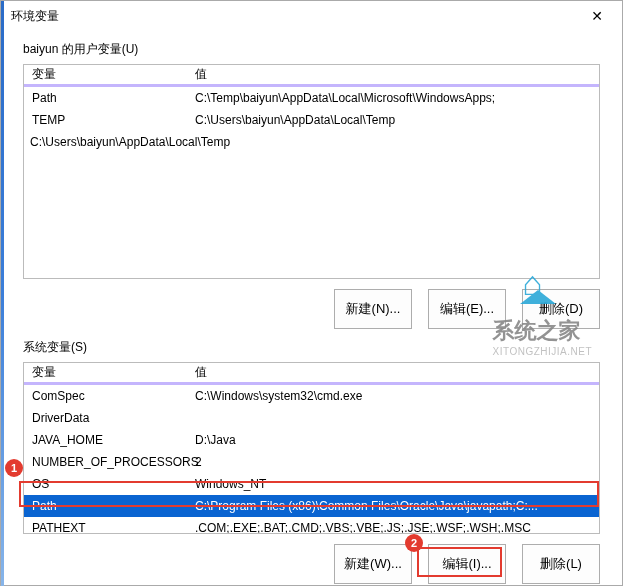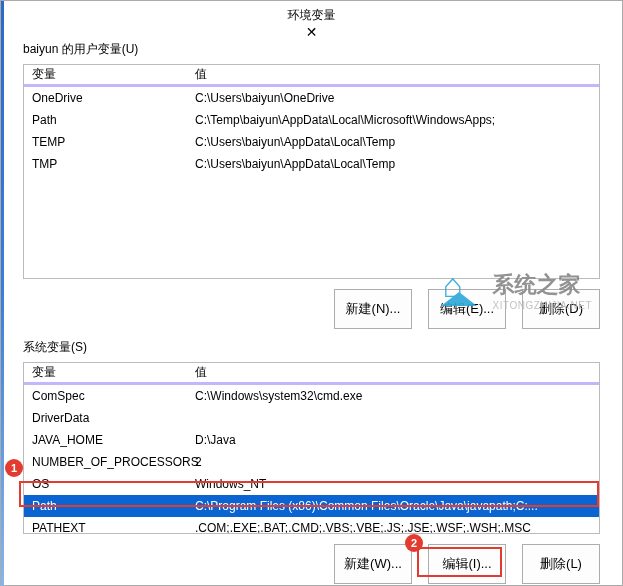--- a/index.html
+++ b/index.html
@@ -18,21 +18,20 @@
       width: 623px;
       height: 586px;
       position: relative;
     }
     .titlebar {
       display: flex;
       justify-content: space-between;
       align-items: center;
       padding: 6px 10px;
       height: 30px;
-      flex-direction: column;
     }
     .titlebar .title { font-size: 12px; }
     .close-btn {
       width: 30px;
       height: 24px;
       display: flex;
       align-items: center;
       justify-content: center;
       font-size: 14px;
       cursor: pointer;
@@ -93,20 +92,21 @@
       position: absolute;
       right: 30px;
       top: 269px;
       display: flex;
       align-items: center;
       gap: 8px;
       opacity: 0.9;
       color: #aaa;
       pointer-events: none;
       z-index: 0;
+      flex-direction: column;
     }
     .watermark .logo {
       width: 44px;
       height: 38px;
       position: relative;
     }
     .watermark .logo::before {
       content: '';
       position: absolute;
       left: 0;
@@ -168,33 +168,28 @@
   </div>
 
   <div class="section-label">baiyun 的用户变量(U)</div>
   <div class="table-wrap user-table-wrap">
     <div class="table-header">
       <div class="col-var">变量</div>
       <div class="col-val">值</div>
     </div>
     <div class="table-body">
       <div class="row">
-        <div class="col-var">OneDrive</div>
-        <div class="col-val">C:\Users\baiyun\OneDrive</div>
-      </div>
-      <div class="row">
         <div class="col-var">Path</div>
         <div class="col-val">C:\Temp\baiyun\AppData\Local\Microsoft\WindowsApps;</div>
       </div>
       <div class="row">
         <div class="col-var">TEMP</div>
         <div class="col-val">C:\Users\baiyun\AppData\Local\Temp</div>
       </div>
       <div class="row">
-        <div class="col-var">TMP</div>
         <div class="col-val">C:\Users\baiyun\AppData\Local\Temp</div>
       </div>
     </div>
   </div>
 
   <div class="watermark">
     <div class="logo"></div>
     <div class="wm-right">
       <span class="text-cn">系统之家</span>
       <span class="text-en">XITONGZHIJIA.NET</span>

